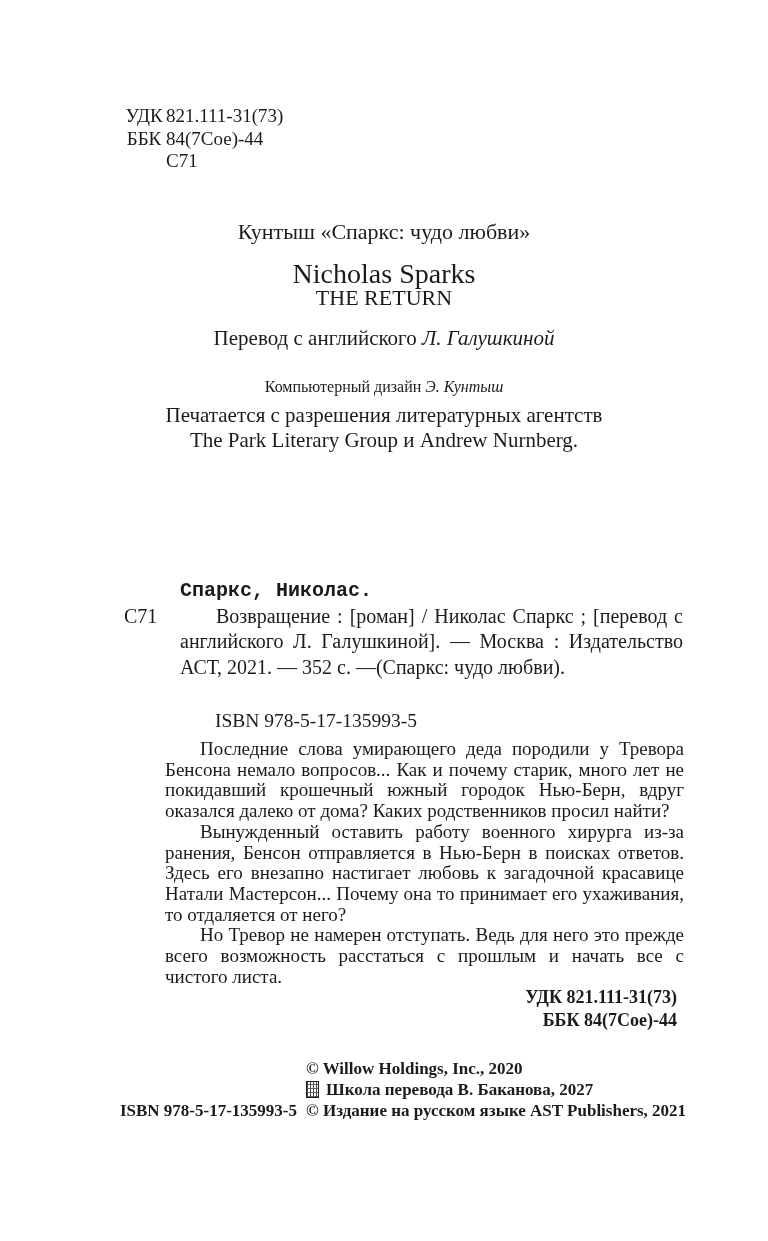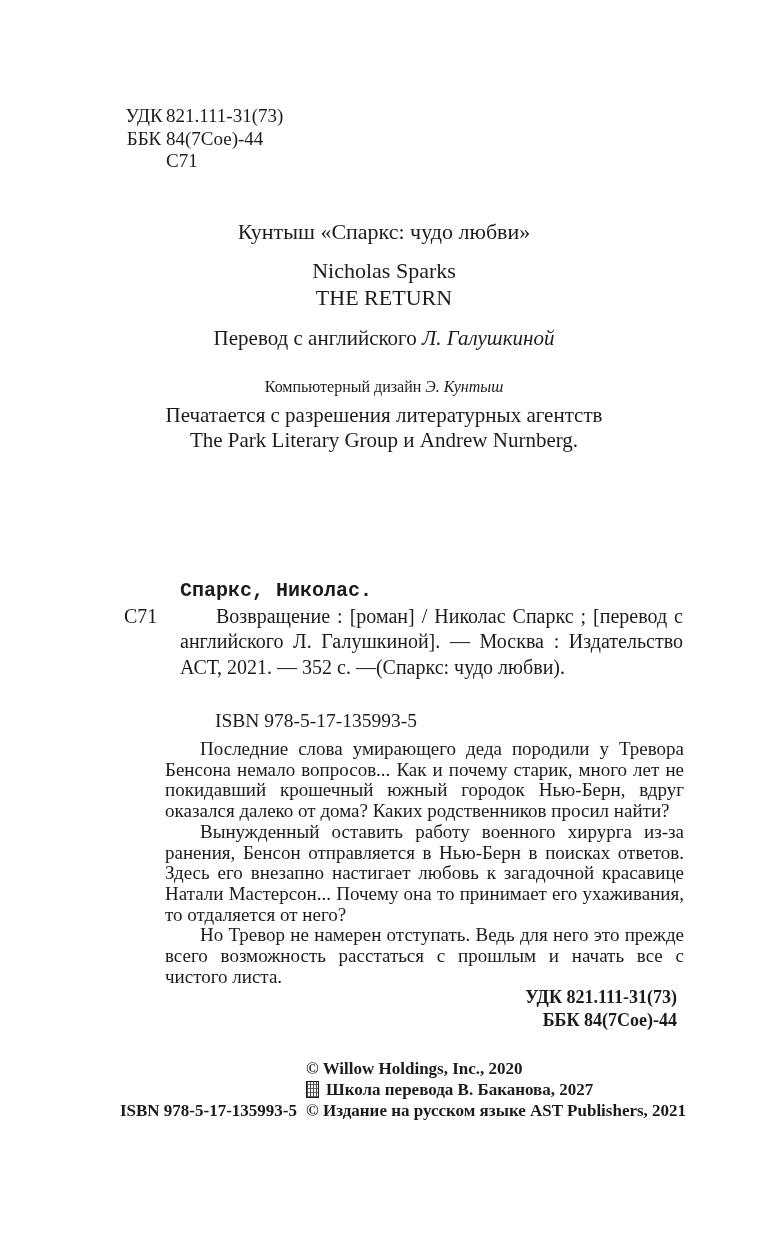--- a/index.html
+++ b/index.html
@@ -27,21 +27,21 @@
     text-align: center;
   }
   
   .center-line {
     position: absolute;
     left: 0;
     width: 768px;
     text-align: center;
   }
   .series-line   { top: 219px; font-size: 22px; }
-  .orig-author   { top: 258px; font-size: 22px; }
+  .orig-author   { top: 258px; font-size: 28px; }
   .orig-title    { top: 285px; font-size: 22px; }
   .translation-line { top: 326px; font-size: 21px; }
   .design-line   { top: 378px; font-size: 16px; }
   .permission-block { top: 403px; font-size: 21px; line-height: 25px; }
   
   .catalog {
     position: absolute;
     left: 122px;
     top: 578px;
     width: 561px;

